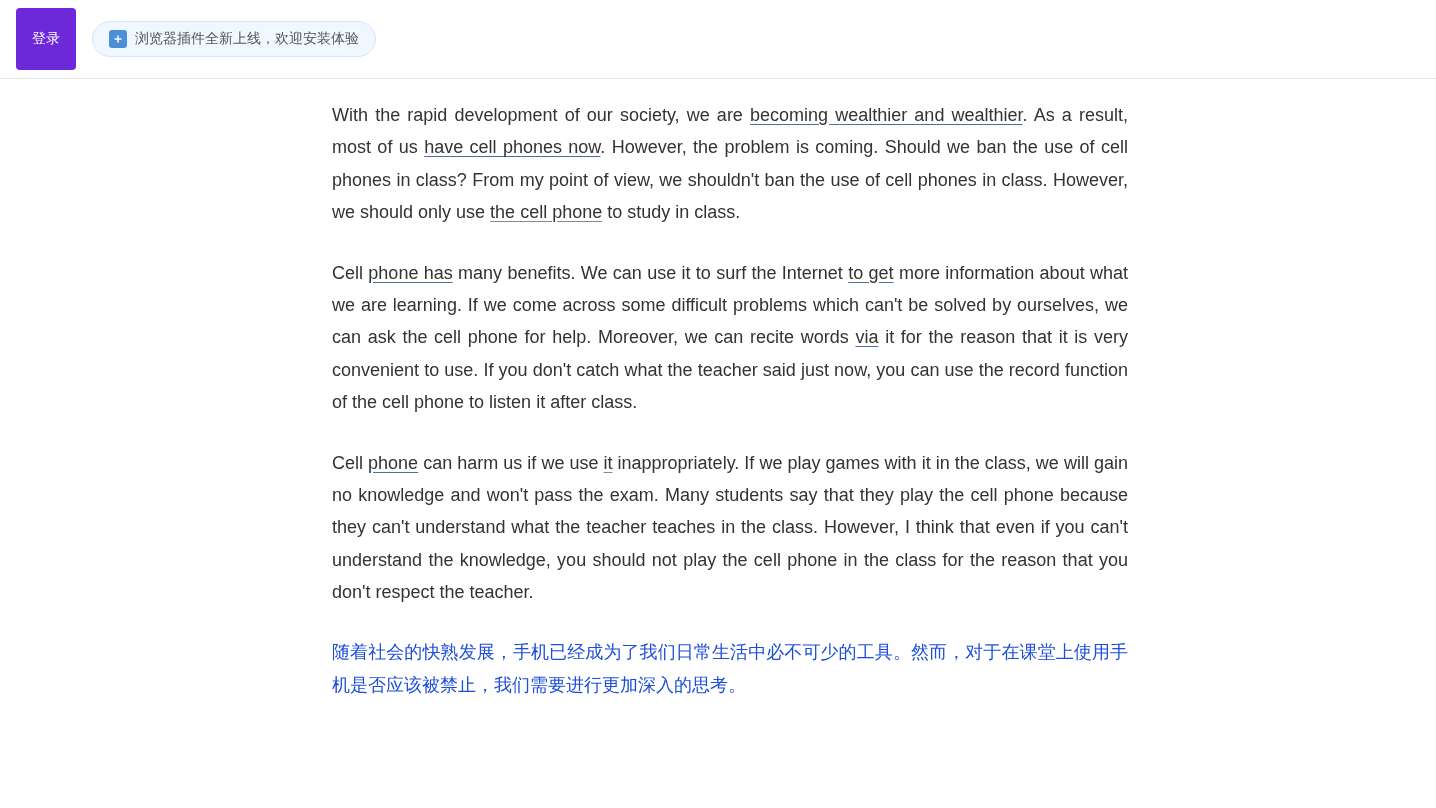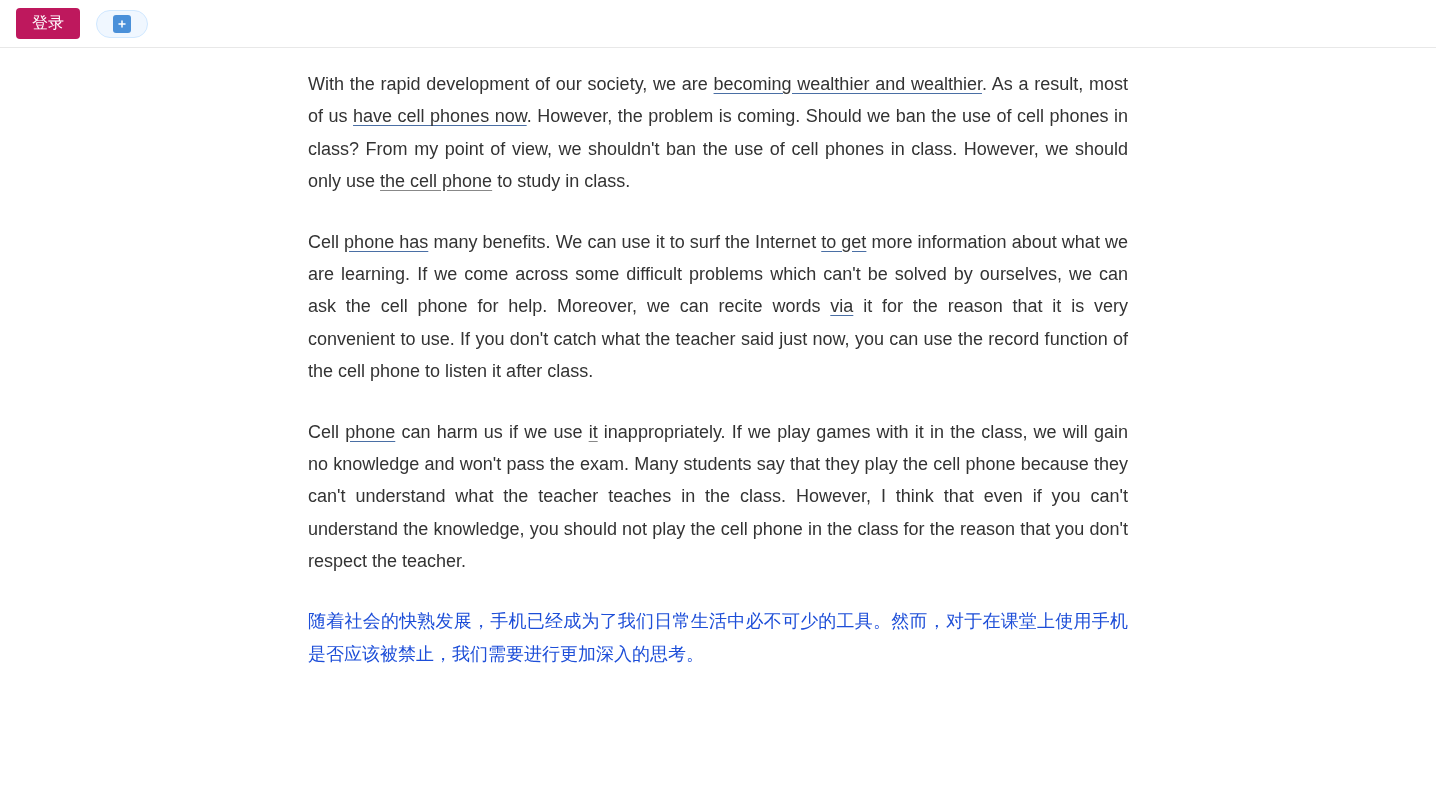--- a/index.html
+++ b/index.html
@@ -19,26 +19,26 @@
     .top-bar {
       display: flex;
       align-items: center;
       padding: 8px 16px;
       background: #ffffff;
       border-bottom: 1px solid #e8e8e8;
       gap: 16px;
     }
 
     .login-btn {
-      background: #be185d;
+      background: #6d28d9;
       color: white;
       border: none;
       border-radius: 4px;
-      padding: 5px 16px;
-      font-size: 16px;
+      padding: 22px 16px;
+      font-size: 14px;
       cursor: pointer;
       font-weight: 500;
     }
 
     .plugin-notice {
       display: flex;
       align-items: center;
       background: #f0f7ff;
       border: 1px solid #d0e8ff;
       border-radius: 20px;
@@ -63,20 +63,21 @@
 
     .content-area {
       max-width: 900px;
       margin: 0 auto;
       padding: 20px 40px 40px 40px;
     }
 
     .paragraph {
       margin-bottom: 28px;
       text-align: justify;
+      margin-left: 24px;
     }
 
     .underline-blue {
       text-decoration: underline;
       text-decoration-color: #4a6fa5;
       text-underline-offset: 3px;
     }
 
     .underline-gray {
       text-decoration: underline;
@@ -93,20 +94,21 @@
 
 <div class="top-bar">
   <button class="login-btn">登录</button>
   <div class="plugin-notice">
     <span class="plugin-icon">
       <svg width="12" height="12" viewBox="0 0 12 12" fill="none">
         <rect width="12" height="12" rx="2" fill="#4a90d9"></rect>
         <path d="M3 6h6M6 3v6" stroke="white" stroke-width="1.5" stroke-linecap="round"></path>
       </svg>
     </span>
+    <span>浏览器插件全新上线，欢迎安装体验</span>
   </div>
 </div>
 
 <div class="content-area">
 
   <div class="paragraph">
     <span>With the rapid development of our society, we are </span><span class="underline-blue">becoming wealthier and wealthier</span><span>. As a result, most of us </span><span class="underline-blue">have cell phones now</span><span>. However, the problem is coming. Should we ban the use of cell phones in class? From my point of view, we shouldn't ban the use of cell phones in class. However, we should only use </span><span class="underline-gray">the cell phone</span><span> to study in class.</span>
   </div>
 
   <div class="paragraph">

